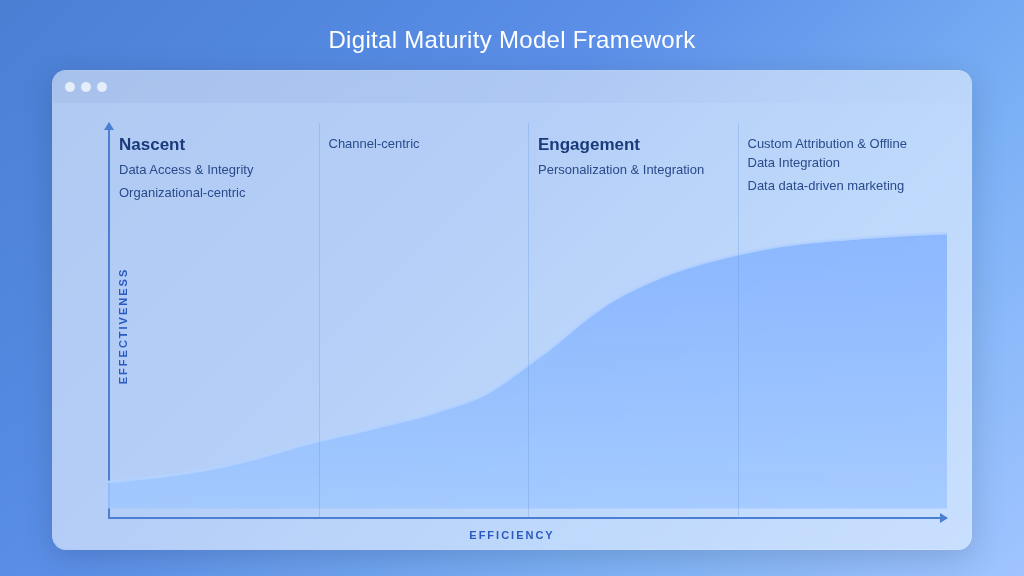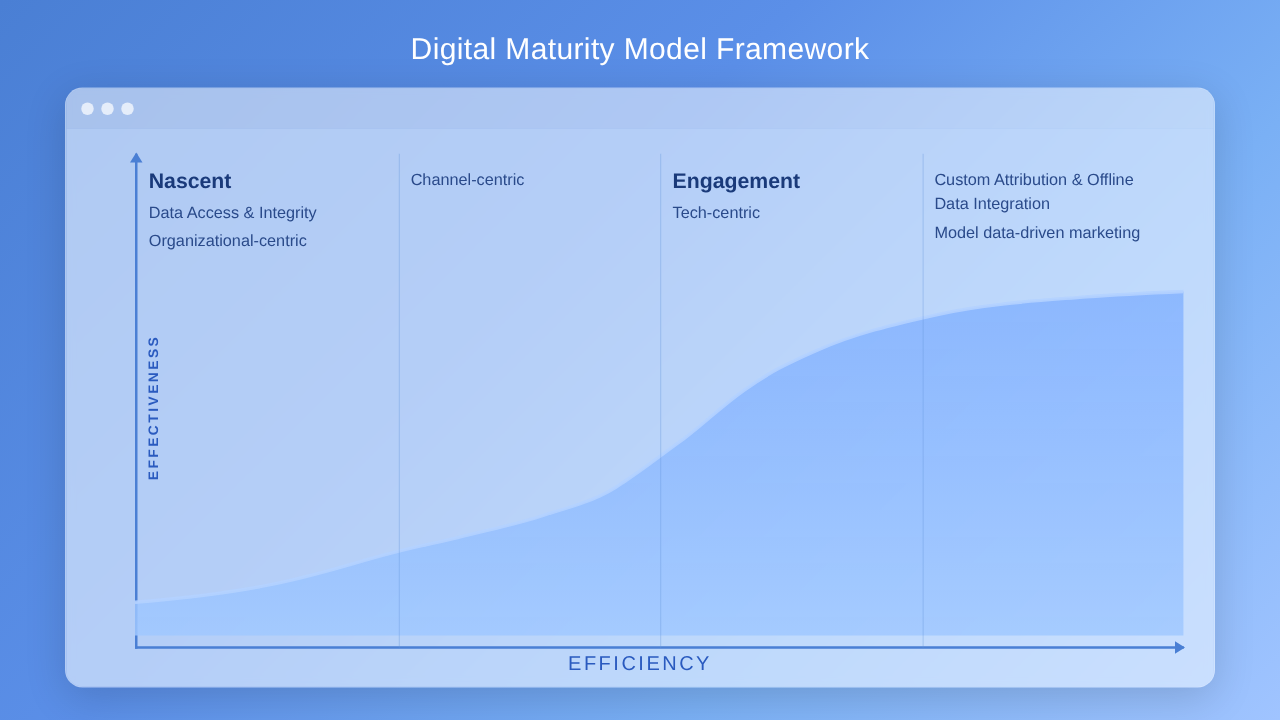--- a/index.html
+++ b/index.html
@@ -73,22 +73,22 @@
       white-space: nowrap;
     }
 
     
     .x-axis-label {
       position: absolute;
       bottom: 8px;
       left: 50%;
       transform: translateX(-50%);
       color: #2a5abf;
-      font-size: 16px;
-      font-weight: 400;
+      font-size: 11px;
+      font-weight: 700;
       letter-spacing: 2px;
     }
 
     
     .axis-container {
       position: absolute;
       bottom: 30px;
       left: 55px;
       right: 24px;
       top: 20px;
@@ -266,24 +266,24 @@
         <div class="stage-sub">Data Access &amp; Integrity</div>
         <div class="stage-sub">Organizational-centric</div>
       </div>
 
       <div class="stage">
         <div class="stage-sub">Channel-centric</div>
       </div>
 
       <div class="stage">
         <div class="stage-title">Engagement</div>
-        <div class="stage-sub">Tech-centric</div>
+        <div class="stage-sub">Personalization &amp; Integration</div>
       </div>
 
       <div class="stage">
         <div class="stage-sub">Custom Attribution &amp; Offline Data Integration</div>
-        <div class="stage-sub">Model data-driven marketing</div>
+        <div class="stage-sub">Data data-driven marketing</div>
       </div>
 
     </div>
 
   </div>
 </div>
 
 </body></html>

